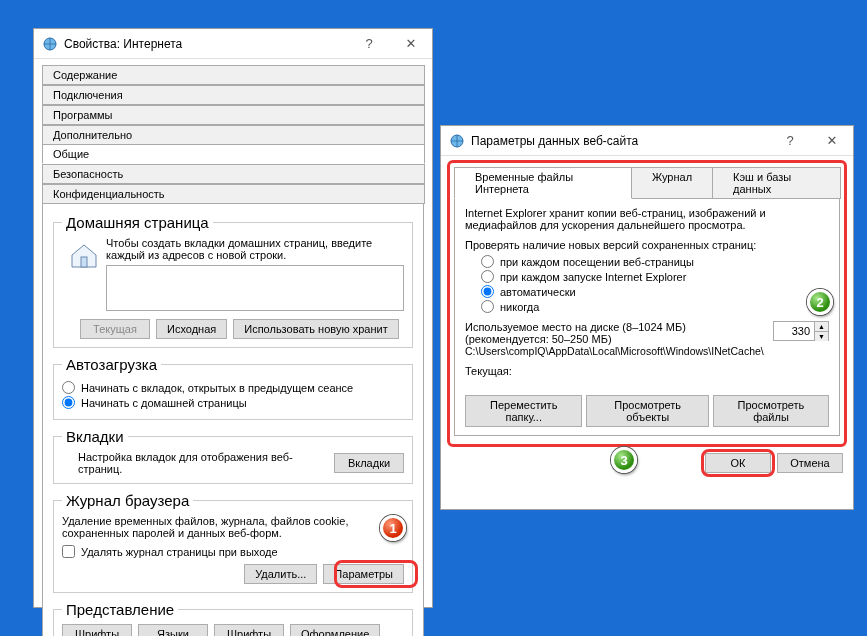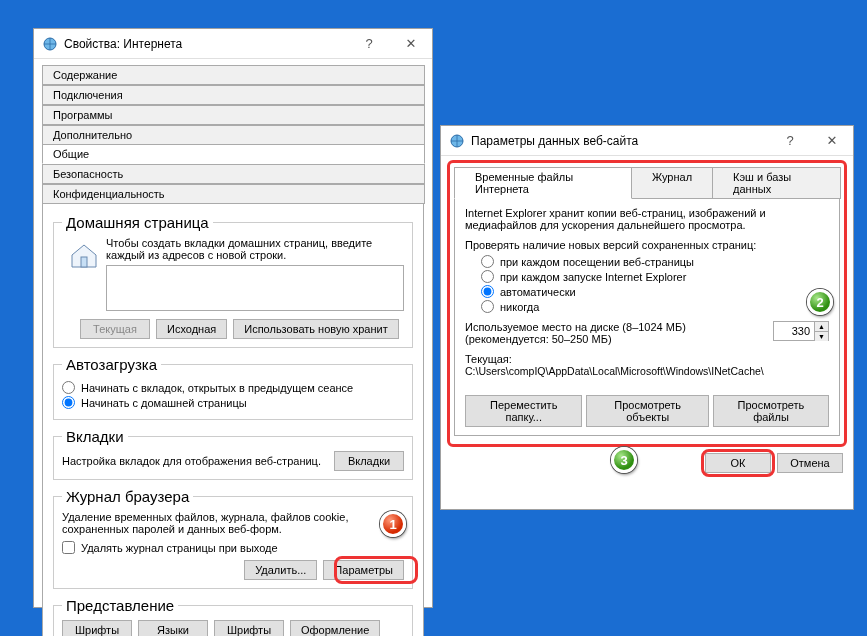--- a/index.html
+++ b/index.html
@@ -166,21 +166,21 @@
       </label>
       <label class="radio">
         <input type="radio" name="as" checked="" style="">
           <span>Начинать с домашней страницы</span>
       </label>
     </fieldset>
 
     <fieldset>
       <legend>Вкладки</legend>
       <div class="row">
-        <div style="flex:1;">Настройка вкладок для отображения веб-страниц.</div>
+        <div style="flex:1;margin-left:16px;">Настройка вкладок для отображения веб-страниц.</div>
         <div class="btn">Вкладки</div>
       </div>
     </fieldset>
 
     <fieldset style="position:relative;">
       <legend>Журнал браузера</legend>
       <div style="margin-bottom:6px;">Удаление временных файлов, журнала, файлов cookie, сохраненных паролей и данных веб-форм.</div>
       <label class="check">
         <input type="checkbox" style="">
           <span>Удалять журнал страницы при выходе</span>
@@ -257,22 +257,22 @@
           <div>(рекомендуется: 50–250 МБ)</div>
         </div>
         <div class="spin">
           <input value="330" style="">
           <div class="spinbtns">
               <div>▲</div>
               <div>▼</div>
             </div>
         </div>
       </div>
+      <div style="font-size:10.5px; word-break:break-all;">C:\Users\compIQ\AppData\Local\Microsoft\Windows\INetCache\</div>
       <div style="margin-top:8px;">Текущая:</div>
-      <div style="font-size:10.5px; word-break:break-all;">C:\Users\compIQ\AppData\Local\Microsoft\Windows\INetCache\</div>
 
       <div class="row" style="justify-content:space-between; margin-top:18px; gap:4px;">
         <div class="btn small">Переместить папку...</div>
         <div class="btn small">Просмотреть объекты</div>
         <div class="btn small">Просмотреть файлы</div>
       </div>
 
       <div class="badge green" style="top:90px; right:6px;">2</div>
     </div>
   </div>

